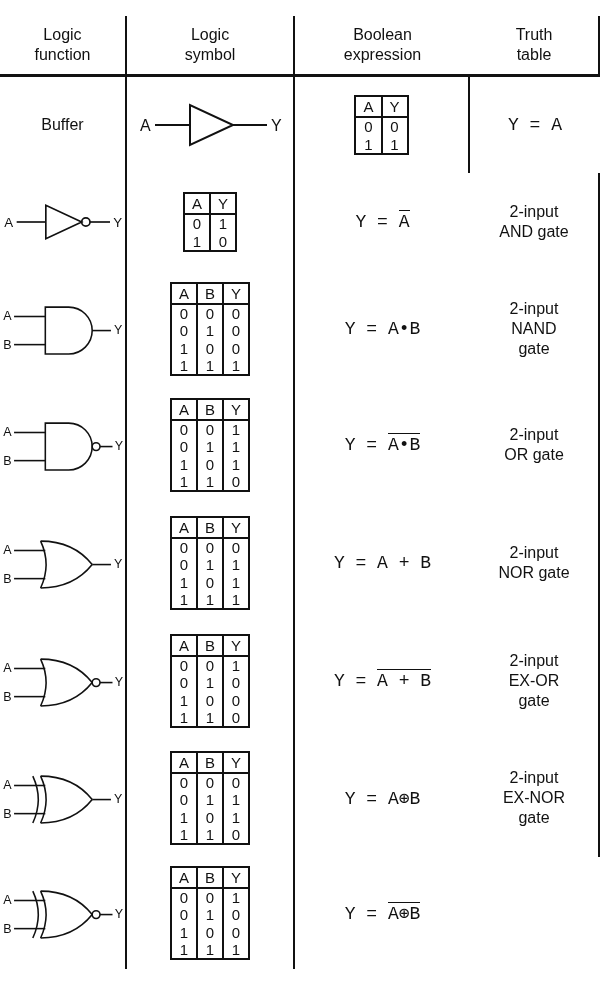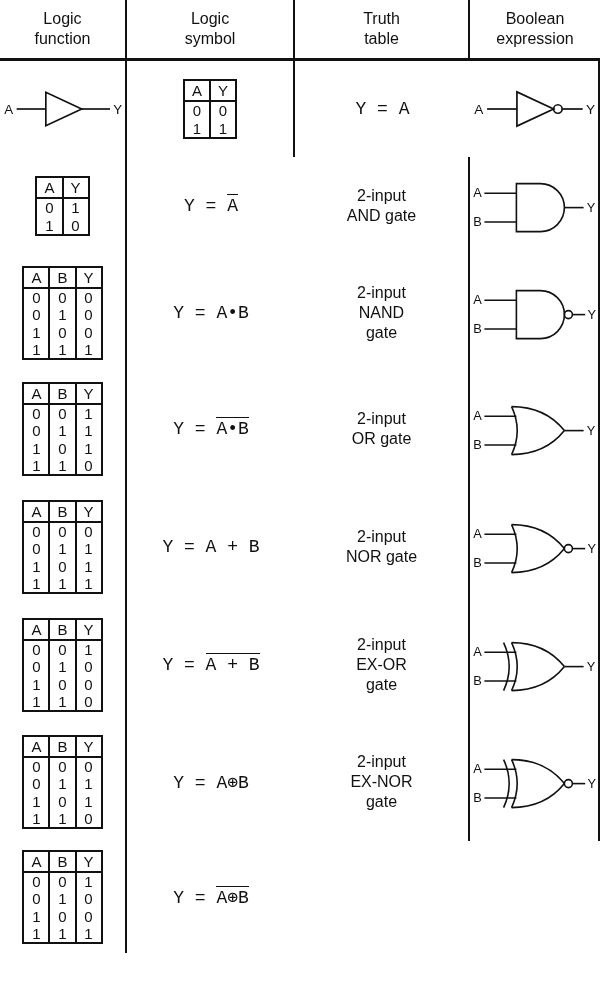--- a/index.html
+++ b/index.html
@@ -1,17 +1,17 @@
 <!DOCTYPE html>
 <html><head>
 <meta charset="utf-8">
 <style>
   html,body{margin:0;padding:0;background:#fff;}
   body{width:600px;height:984px;font-family:"Liberation Sans",sans-serif;color:#111;}
-  .sheet{width:600px;height:984px;background:#fff;box-sizing:border-box;padding-top:0;}
+  .sheet{width:600px;height:984px;background:#fff;box-sizing:border-box;padding-top:16px;}
   .grid{
     display:grid;
     grid-template-columns:127px 168px 175px 130px;
     grid-template-rows:58px 3px 96px 98px 116px 116px 120px 116px 118px 112px;
     width:600px;
   }
   .cell{
     display:flex;align-items:center;justify-content:center;
     text-align:center;box-sizing:border-box;overflow:hidden;
   }
@@ -32,27 +32,28 @@
 </head>
 <body>
 
 <div class="sheet">
   <div class="grid">
 
     <div class="cell head c1">Logic
 function</div>
     <div class="cell head c2">Logic
 symbol</div>
+    <div class="cell head">Boolean
+expression</div>
     <div class="cell head c3">Truth
 table</div>
-    <div class="cell head">Boolean
-expression</div>
 
     <div class="rule"></div>
 
+    <div class="cell fn c1">Buffer</div>
     <div class="cell c2">
       <svg width="150" height="70" viewBox="0 0 150 70">
         <text x="5" y="41">A</text>
         <line x1="20" y1="35" x2="55" y2="35"></line>
         <path d="M55 15 L55 55 L98 35 Z"></path>
         <line x1="98" y1="35" x2="132" y2="35"></line>
         <text x="136" y="41">Y</text>
       </svg>
     </div>
     <div class="cell c3">

